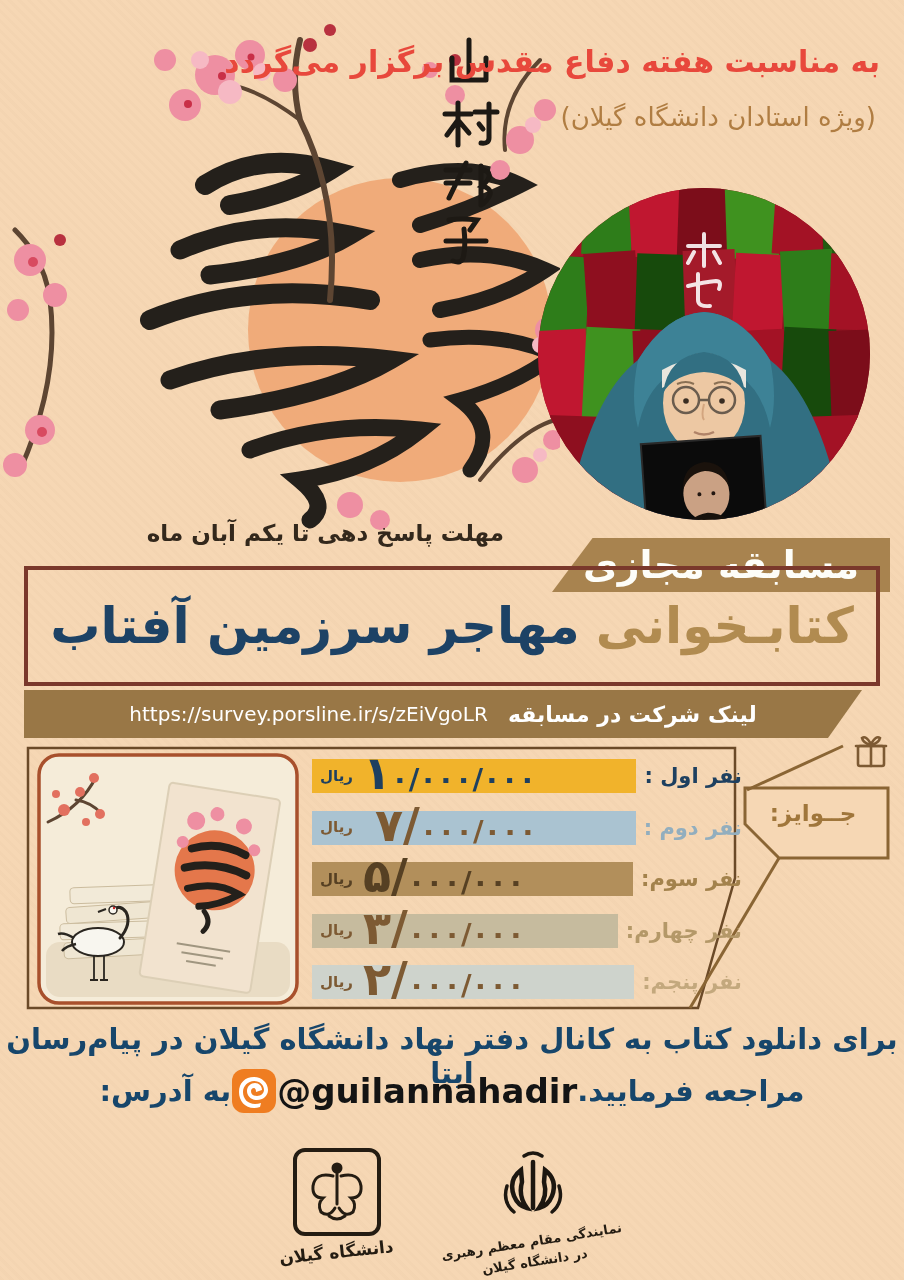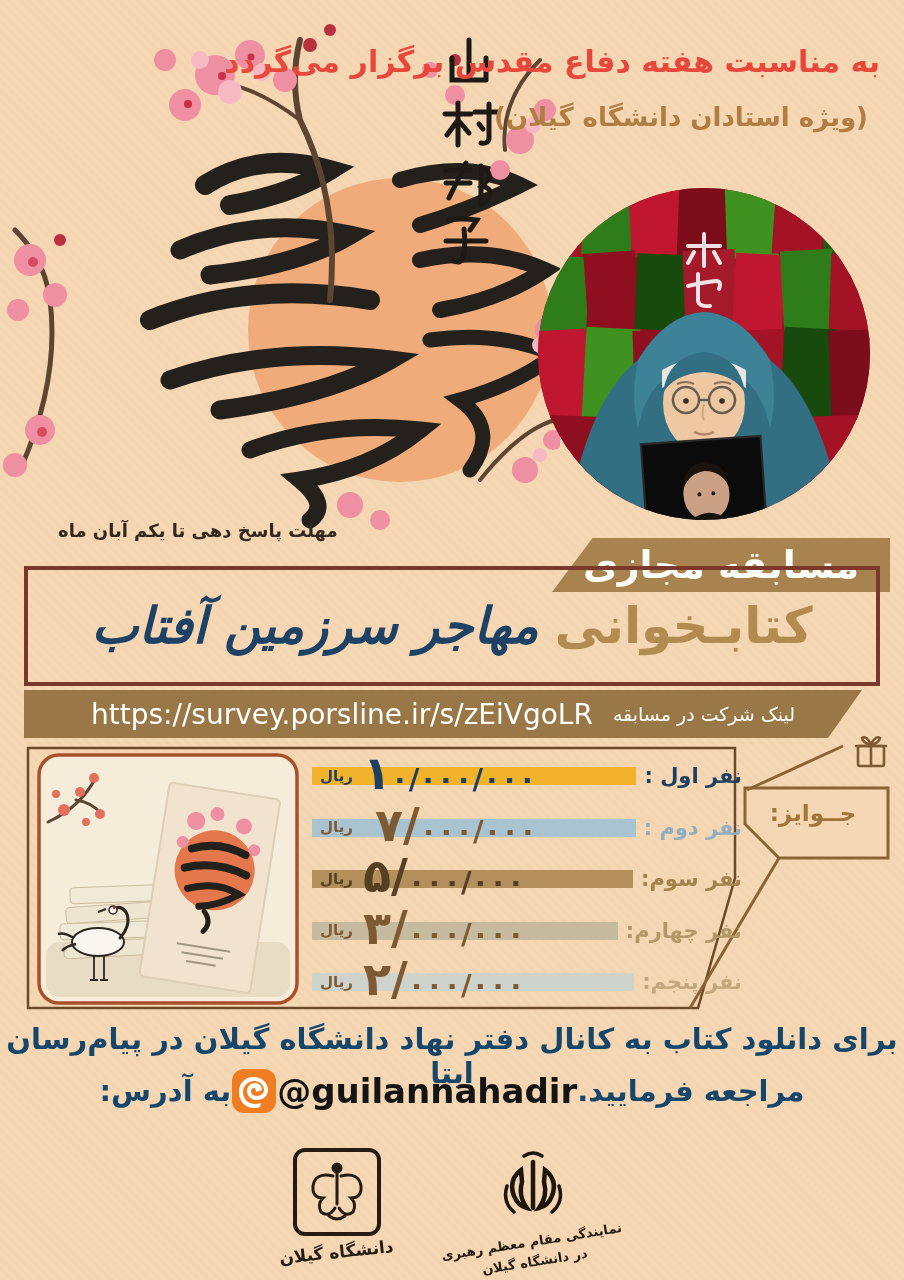--- a/index.html
+++ b/index.html
@@ -2,47 +2,47 @@
 <html lang="fa"><head>
 <meta charset="utf-8">
 <style>
   html,body{margin:0;padding:0;background:#e8cBA0;}
   body{background:#d9bd96;font-family:"DejaVu Sans",sans-serif;}
   .poster{position:relative;width:904px;height:1280px;margin:0 auto;background:#f6d7b4;overflow:hidden;
     background-image:repeating-linear-gradient(45deg, rgba(120,80,40,0.02) 0 3px, transparent 3px 7px);}
   .abs{position:absolute;}
   
   .hdr1{top:44px;right:24px;font-size:30px;font-weight:bold;color:#e8483c;direction:rtl;}
-  .hdr2{top:102px;right:36px;font-size:26px;font-weight:bold;color:#b07d42;direction:rtl;}
+  .hdr2{top:102px;right:28px;font-size:26px;font-weight:normal;color:#b07d42;direction:rtl;}
   
   .photo{left:538px;top:188px;width:332px;height:332px;border-radius:50%;overflow:hidden;}
   
   .badge{left:552px;top:538px;width:338px;height:54px;background:#a8834f;
     clip-path:polygon(12% 0,100% 0,100% 100%,0 100%);
     display:flex;align-items:center;justify-content:center;
     color:#fdfdf8;font-size:38px;font-weight:bold;direction:rtl;}
-  .deadline{left:58px;top:520px;width:446px;text-align:left;font-size:18px;font-weight:bold;color:#33281c;direction:rtl;}
+  .deadline{left:58px;top:520px;width:446px;text-align:right;font-size:23px;font-weight:bold;color:#33281c;direction:rtl;}
   
   .titlebox{left:24px;top:566px;width:848px;height:112px;border:4px solid #7a382b;
     display:flex;align-items:center;justify-content:center;gap:16px;direction:rtl;}
   .t1{color:#b18b50;font-size:50px;font-weight:bold;}
-  .t2{color:#1d4265;font-size:50px;font-weight:bold;font-style:italic;}
+  .t2{color:#1d4265;font-size:50px;font-weight:bold;}
   
   .linkbar{left:24px;top:690px;width:838px;height:48px;background:#997746;
     clip-path:polygon(0 0,100% 0,calc(100% - 34px) 100%,0 100%);
     display:flex;align-items:center;justify-content:center;gap:20px;direction:rtl;color:#fff;}
-  .linklabel{font-size:19px;font-weight:normal;}
-  .linkurl{font-size:28px;direction:ltr;unicode-bidi:embed;}
+  .linklabel{font-size:22px;font-weight:bold;}
+  .linkurl{font-size:20px;direction:ltr;unicode-bidi:embed;}
   
   .panel-svg{left:20px;top:738px;width:880px;height:282px;}
   .jlabel{left:742px;top:800px;width:142px;text-align:center;font-size:23px;font-weight:bold;color:#a0763b;direction:rtl;}
   .rows{left:312px;top:750px;width:430px;height:258px;display:flex;flex-direction:column;justify-content:space-between;padding:2px 0;box-sizing:border-box;}
   .prow{display:flex;direction:rtl;align-items:center;height:48px;gap:8px;}
   .plabel{font-size:21px;font-weight:bold;white-space:nowrap;}
-  .pbar{flex:1;height:18px;display:flex;direction:ltr;align-items:center;gap:10px;padding:0 8px;overflow:visible;}
+  .pbar{flex:1;height:34px;display:flex;direction:ltr;align-items:center;gap:10px;padding:0 8px;overflow:visible;}
   .unit{font-size:15px;font-weight:bold;line-height:1;}
   .amount{display:block;direction:ltr;unicode-bidi:embed;font-size:29px;font-weight:bold;line-height:34px;white-space:nowrap;}
   .amount::first-letter{font-size:46px;}
   
   .bookframe{left:36px;top:752px;width:264px;height:254px;}
   
   .f1{left:0;right:0;top:1022px;text-align:center;font-size:29px;font-weight:bold;color:#17466b;direction:rtl;}
   .f2{left:0;right:0;top:1068px;display:flex;justify-content:center;align-items:center;direction:ltr;}
   .f2 .fa-part{font-size:29px;font-weight:bold;color:#17466b;direction:rtl;unicode-bidi:embed;}
   .handle{font-size:34px;font-weight:bold;color:#141414;direction:ltr;}

